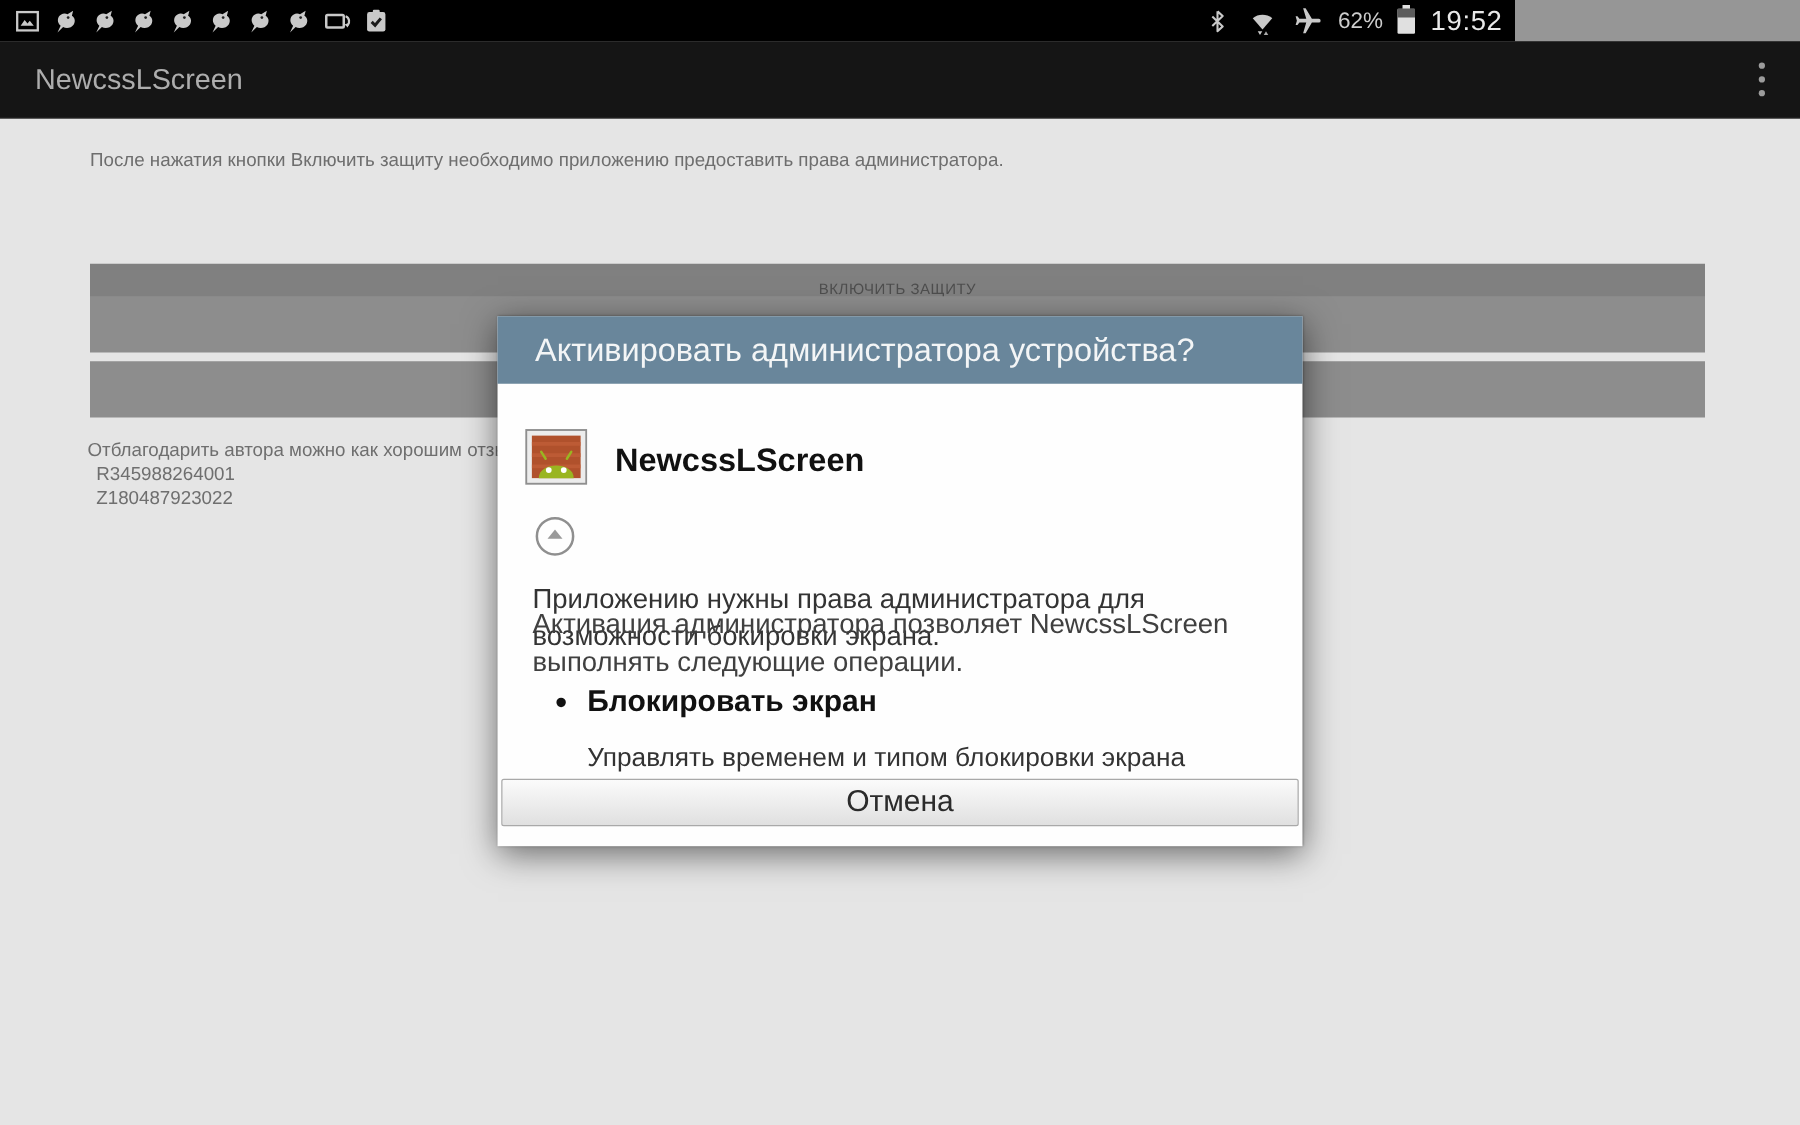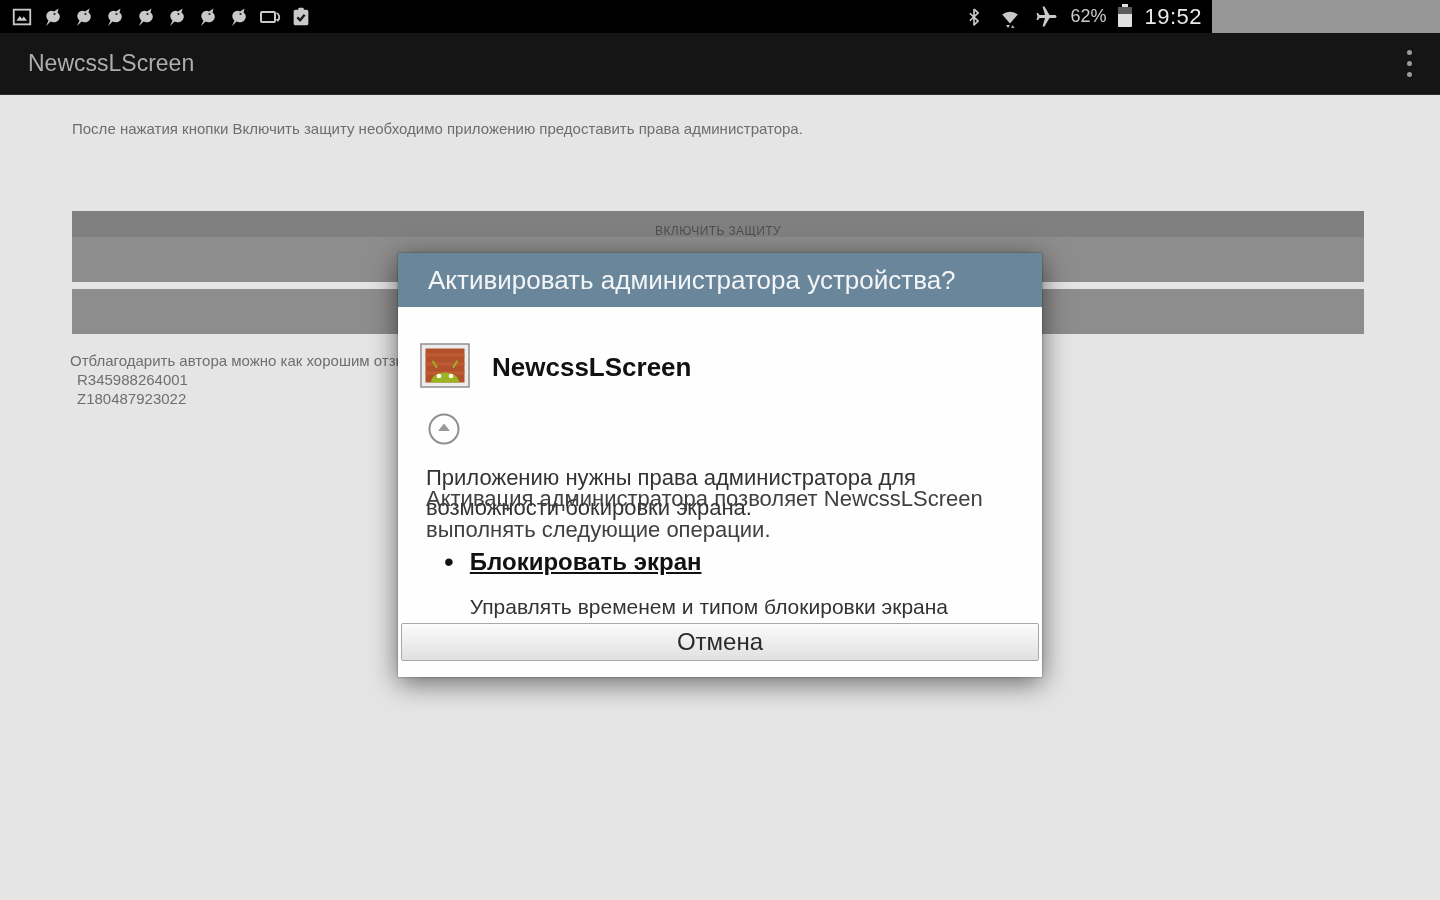--- a/index.html
+++ b/index.html
@@ -61,21 +61,21 @@
     display:flex; align-items:center; padding:12px 30px;
   }
   .dlg-title { color:#f3f5f6; font-size:26px; }
   .dlg-app-row { position:absolute; top:90px; left:22px; display:flex; align-items:center; gap:22px; }
   .dlg-app-name { font-size:26px; font-weight:bold; color:#111; }
   .dlg-perm { position:absolute; top:158px; left:28px; display:flex; gap:12px;flex-direction:column; }
   .dlg-perm-text { width:548px; font-size:22px; line-height:30px; color:#333; }
   .dlg-desc { position:absolute; top:230px; left:28px; width:586px; font-size:22px; line-height:31px; color:#404040; }
   .dlg-policy { position:absolute; top:294px; left:46px; display:flex; }
   .dlg-policy .dot::before { content:"\2022"; font-size:28px; color:#111; line-height:30px; margin-right:16px; }
-  .policy-title { font-size:24px; font-weight:bold; color:#111; line-height:30px;text-decoration:underline; }
+  .policy-title { font-size:24px; font-weight:bold; color:#111; line-height:30px; }
   .policy-desc { font-size:21px; color:#333; margin-top:18px; }
   .dlg-buttons {
     position:absolute; left:3px; right:3px; bottom:4px; height:50px;
     display:flex; gap:4px;
   }
   .dlg-btn {
     flex:1; height:38px; border:1px solid #a9a9a9; border-radius:2px;
     background:linear-gradient(#fbfbfb, #e0e0e0);
     font-family:Liberation Sans, sans-serif;
     font-size:24px; color:#2b2b2b; cursor:pointer;

